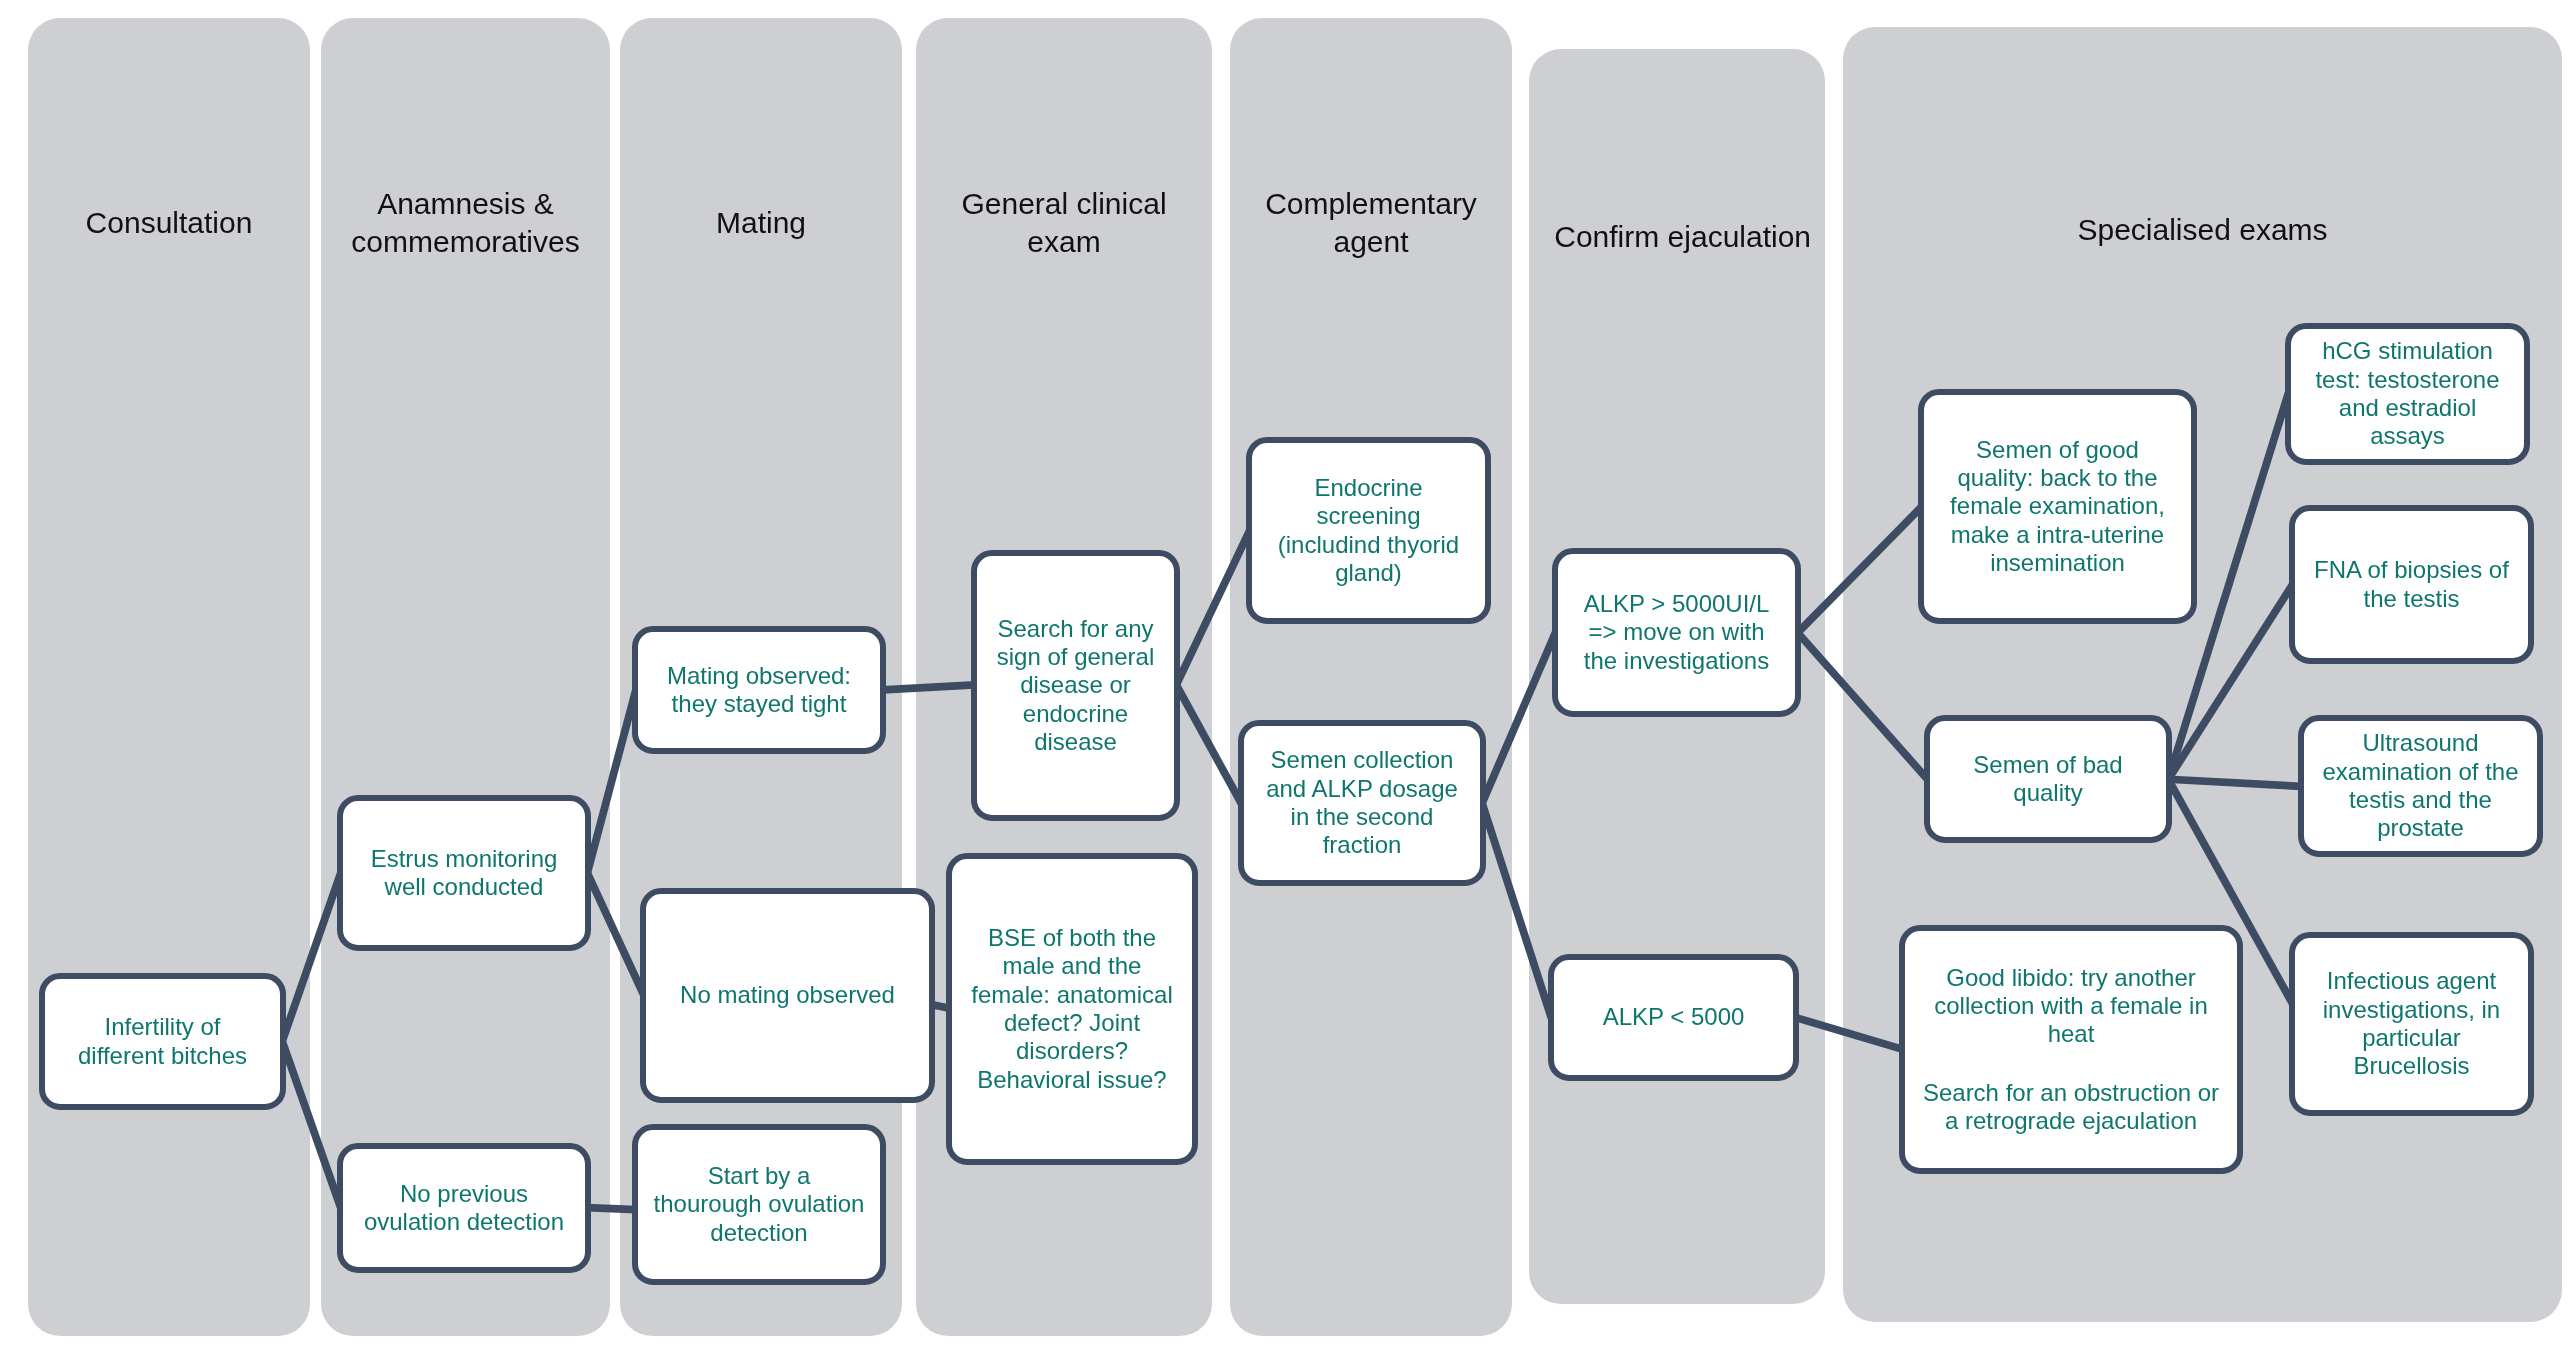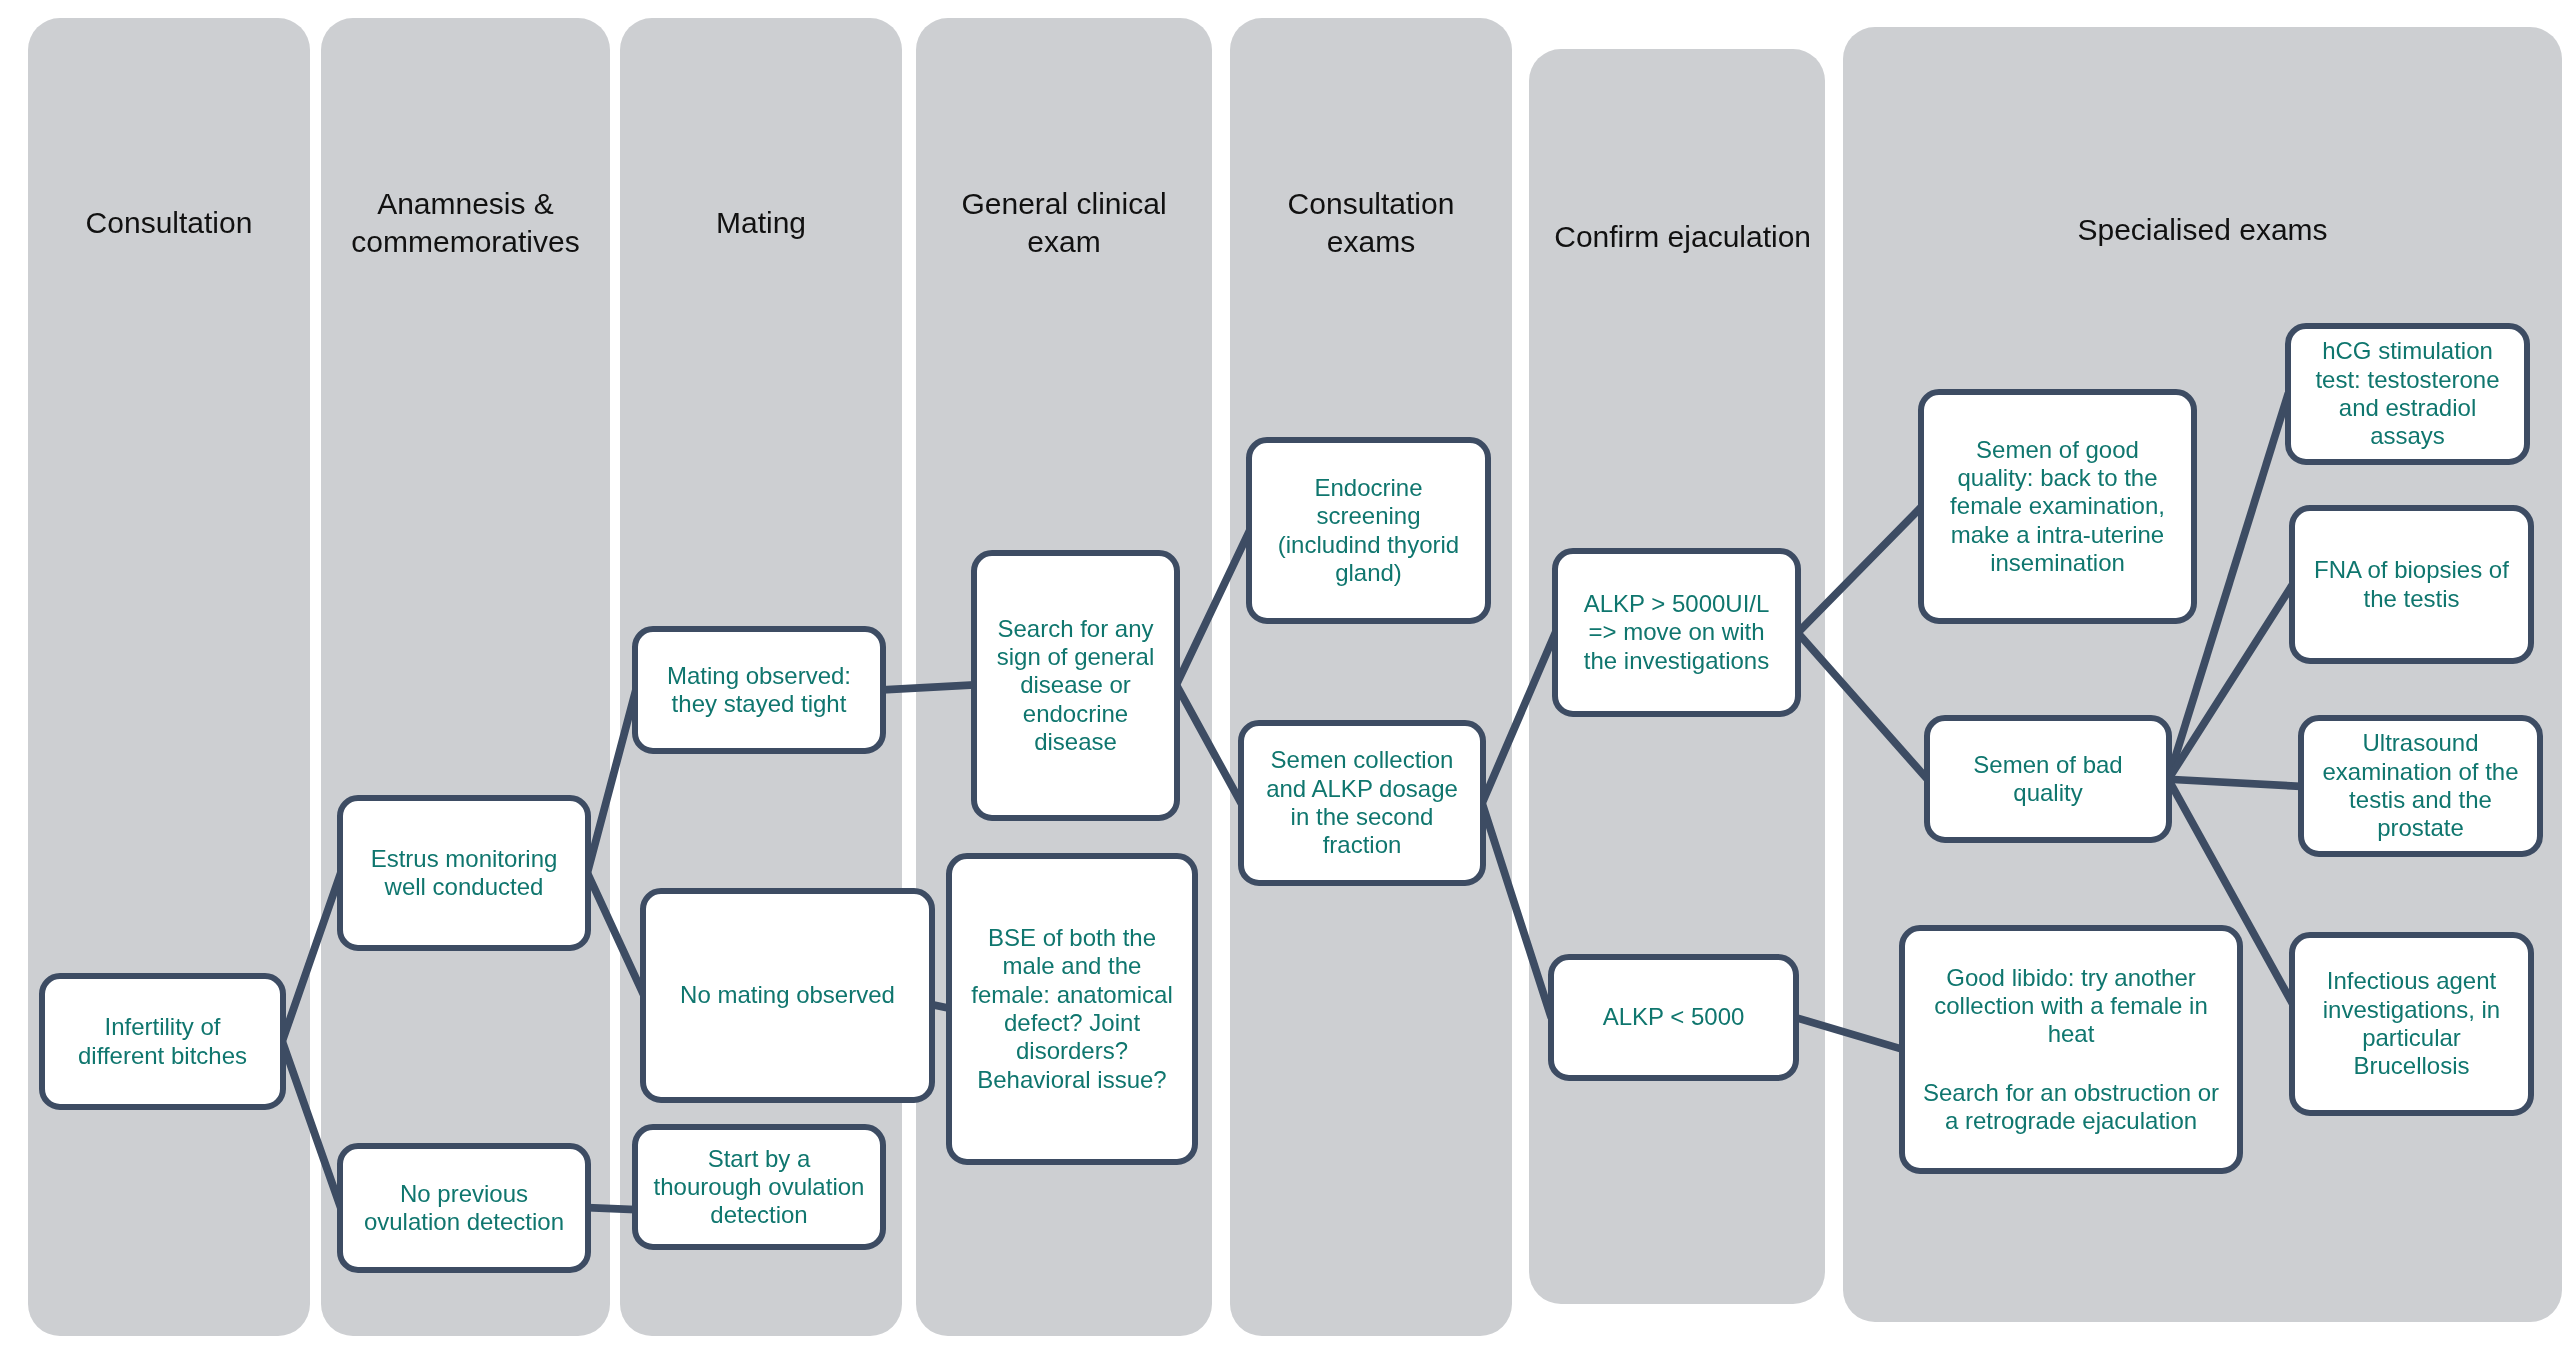--- a/index.html
+++ b/index.html
@@ -49,21 +49,21 @@
   <div class="col" style="left:620px;top:17.6px;width:282px;height:1318px;"></div>
   <div class="col" style="left:916px;top:17.6px;width:296px;height:1318px;"></div>
   <div class="col" style="left:1230px;top:17.6px;width:282px;height:1318px;"></div>
   <div class="col" style="left:1529px;top:49px;width:296px;height:1255px;"></div>
   <div class="col" style="left:1843px;top:27px;width:719px;height:1295px;"></div>
 
   <div class="col-header" style="left:28px;top:173px;width:282px;height:99px;">Consultation</div>
   <div class="col-header" style="left:321px;top:173px;width:289px;height:99px;">Anamnesis &amp; commemoratives</div>
   <div class="col-header" style="left:620px;top:173px;width:282px;height:99px;">Mating</div>
   <div class="col-header" style="left:916px;top:173px;width:296px;height:99px;">General clinical exam</div>
-  <div class="col-header" style="left:1230px;top:173px;width:282px;height:99px;">Consultation exams</div>
+  <div class="col-header" style="left:1230px;top:173px;width:282px;height:99px;">Complementary agent</div>
   <div class="col-header" style="left:1529px;top:187px;width:296px;height:99px;padding-left:24px;">Confirm ejaculation</div>
   <div class="col-header" style="left:1843px;top:180px;width:719px;height:99px;">Specialised exams</div>
 
   <svg class="wires" width="2576" height="1357" viewBox="0 0 3655 1926">
     <line class="edge" x1="400" y1="1478" x2="483" y2="1239"></line>
     <line class="edge" x1="400" y1="1478" x2="483" y2="1714"></line>
     <line class="edge" x1="833" y1="1239" x2="902" y2="979"></line>
     <line class="edge" x1="833" y1="1239" x2="913" y2="1412"></line>
     <line class="edge" x1="833" y1="1714" x2="902" y2="1717"></line>
     <line class="edge" x1="1252" y1="979" x2="1383" y2="972"></line>
@@ -94,21 +94,21 @@
   </div>
 
   <div class="node" style="left:632px;top:626px;width:254px;height:128px;">
     <span class="para">Mating observed: they stayed tight</span>
   </div>
 
   <div class="node" style="left:640px;top:888px;width:295px;height:215px;justify-content:center;">
     <span class="para">No mating observed</span>
   </div>
 
-  <div class="node" style="left:632px;top:1124px;width:254px;height:126px;justify-content:center;">
+  <div class="node" style="left:632px;top:1124px;width:254px;height:161px;justify-content:center;">
     <span class="para">Start by a thourough ovulation detection</span>
   </div>
 
   <div class="node" style="left:971px;top:550px;width:209px;height:271px;">
     <span class="para">Search for any sign of general disease or endocrine disease</span>
   </div>
 
   <div class="node" style="left:946px;top:853px;width:252px;height:312px;">
     <span class="para">BSE of both the male and the female: anatomical defect? Joint disorders? Behavioral issue?</span>
   </div>

